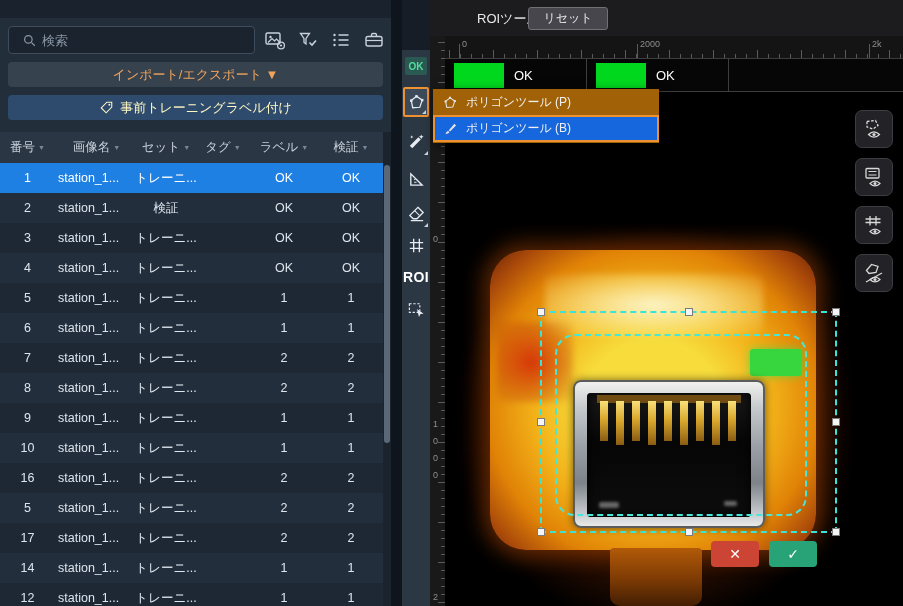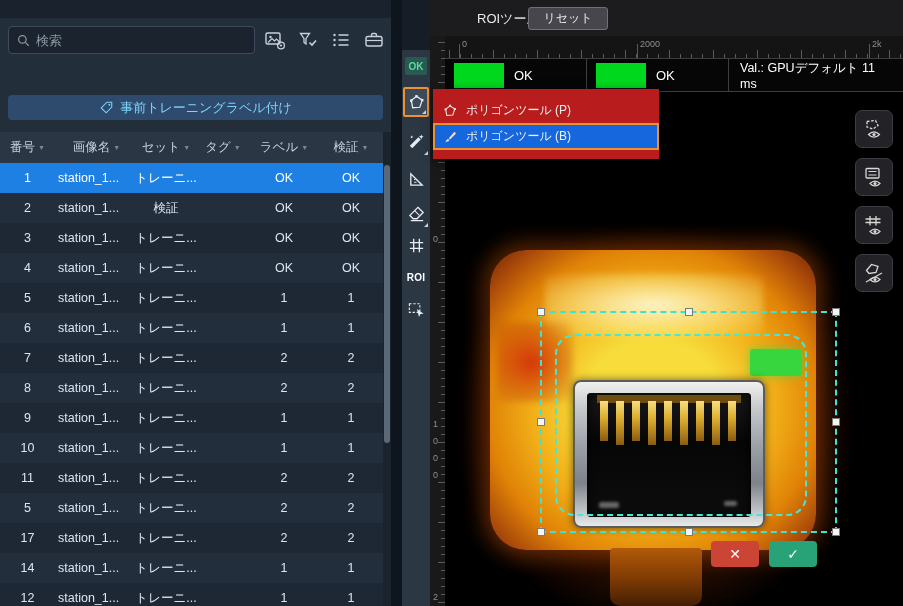--- a/index.html
+++ b/index.html
@@ -4,28 +4,28 @@
 <style>
 * { margin:0; padding:0; box-sizing:border-box; }
 body { width:903px; height:606px; font-family:"Liberation Sans","DejaVu Sans",sans-serif; background:#000; overflow:hidden; position:relative; }
 .icon svg { width:100%; height:100%; display:block; }
 #app { position:absolute; left:0; top:0; width:903px; height:606px; background:#000; }
 
 
 .left-panel { position:absolute; left:0; top:0; width:391px; height:606px; background:#232e3b; }
 .panel-top-strip { position:absolute; left:0; top:0; width:391px; height:18px; background:#1a232d; }
 .search-row { position:absolute; left:8px; top:26px; width:377px; height:28px; display:flex; align-items:center; }
-.search-box { width:250px; height:28px; background:#1a232e; border:1px solid #3d4b5c; border-radius:4px; display:flex; align-items:center; padding:0 7px; gap:5px; color:#8c99a8; }
+.search-box { width:250px; height:28px; background:#1a232e; border:1px solid #3d4b5c; border-radius:4px; display:flex; align-items:center; padding:0 13px; gap:5px; color:#8c99a8; }
 .search-box .icon { width:15px; height:15px; flex:0 0 auto; }
 .search-box input { flex:1; min-width:0; background:transparent; border:none; outline:none; color:#d2dbe5; font-size:13px; font-family:inherit; }
 .search-box input::placeholder { color:#8c99a8; }
 .panel-icons { display:flex; gap:11px; margin-left:9px; color:#c9d2dc; }
 .panel-icons .icon { width:22px; height:22px; cursor:pointer; }
 .import-btn { position:absolute; left:8px; top:62px; width:375px; height:25px; background:#37424f; border:none; border-radius:4px; color:#f0a35c; font-size:13px; font-family:inherit; cursor:pointer; }
-.pretrain-btn { position:absolute; left:8px; top:95px; width:375px; height:25px; background:#2e4a6c; border:none; border-radius:4px; color:#7dd3fc; font-size:13px; font-family:inherit; display:flex; align-items:center; justify-content:center; gap:6px; cursor:pointer; }
+.pretrain-btn { position:absolute; left:8px; top:95px; width:375px; height:25px; background:#2e4a6c; border:none; border-radius:4px; color:#fef9c3; font-size:13px; font-family:inherit; display:flex; align-items:center; justify-content:center; gap:6px; cursor:pointer; }
 .pretrain-btn .icon { width:15px; height:15px; }
 .table { position:absolute; left:0; top:132px; width:383px; height:474px; overflow:hidden; font-size:12.5px; }
 .thead { display:flex; align-items:center; height:31px; background:#2b3644; color:#c7d0db; }
 .th { display:flex; align-items:center; justify-content:center; gap:3px; cursor:pointer; }
 .caret { font-size:7px; color:#7a8795; }
 .trow { display:flex; align-items:center; height:30px; background:#1e2834; color:#dde5ee; cursor:pointer; }
 .trow.alt { background:#232e3c; }
 .trow.selected { background:#1f80e4; color:#fff; }
 .tcell { overflow:hidden; white-space:nowrap; text-overflow:ellipsis; text-align:center; }
 .c-no{width:55px;} .c-img{width:80px; text-align:left; padding-left:3px;} .c-set{width:62px;} .c-tag{width:52px;} .c-label{width:70px;} .c-verify{width:64px;}
@@ -34,21 +34,21 @@
 
 
 .gap-strip { position:absolute; left:391px; top:0; width:11px; height:606px; background:#0f151c; }
 .mid-toolbar-col { position:absolute; left:402px; top:0; width:28px; height:606px; background:#171d26; }
 .mid-toolbar-bg { position:absolute; left:0; top:50px; width:28px; height:556px; background:#2c3744; }
 .ok-badge { position:absolute; left:3px; top:57px; width:22px; height:18px; background:rgba(38,180,120,.28); color:#54dd9e; font-size:10px; font-weight:bold; display:flex; align-items:center; justify-content:center; border-radius:2px; cursor:pointer; }
 .tool { position:absolute; left:1px; width:26px; height:30px; display:flex; align-items:center; justify-content:center; color:#e6ecf2; cursor:pointer; }
 .tool svg { width:19px; height:19px; }
 .tool.selected { border:2px solid #ee9130; background:#3d4a59; border-radius:2px; }
 .tool.has-flyout::after { content:''; position:absolute; right:1px; bottom:1px; border-left:4px solid transparent; border-bottom:4px solid #cad2da; }
-.tool .roi-label { font-size:10px; font-weight:bold; color:#fff; letter-spacing:.3px; }
+.tool .roi-label { font-size:14px; font-weight:bold; color:#fff; letter-spacing:.3px; }
 
 
 .v-ruler { position:absolute; left:430px; top:36px; width:15px; height:570px; background:#191919; }
 .v-ruler .vtick { position:absolute; right:0; height:1px; background:#5a5a5a; }
 .v-ruler .vnum { position:absolute; left:3px; color:#8e8e8e; font-size:9px; line-height:9px; }
 .h-ruler { position:absolute; left:445px; top:36px; width:458px; height:22px; background:#141414; }
 .h-ruler .htick { position:absolute; bottom:0; width:1px; background:#5a5a5a; }
 .h-ruler .hnum { position:absolute; top:3px; color:#8e8e8e; font-size:9px; }
 
 
@@ -84,21 +84,21 @@
 .cancel-btn, .confirm-btn { position:absolute; top:449px; width:48px; height:26px; border:none; border-radius:4px; color:#fff; font-size:14px; font-weight:bold; font-family:inherit; cursor:pointer; }
 .cancel-btn { left:266px; background:#cc4434; }
 .confirm-btn { left:324px; background:#28a377; }
 
 
 .right-toolbar { position:absolute; left:855px; top:110px; display:flex; flex-direction:column; gap:10px; z-index:30; }
 .rt-btn { width:38px; height:38px; background:#232327; border:1px solid #3c3c41; border-radius:7px; color:#d8d8d8; display:flex; align-items:center; justify-content:center; cursor:pointer; }
 .rt-btn svg { width:24px; height:24px; }
 
 
-.context-menu { position:absolute; left:433px; top:89px; width:226px; background:#b91c1c; box-shadow:2px 3px 10px rgba(0,0,0,.6); z-index:60; padding:9px 0; }
+.context-menu { position:absolute; left:433px; top:89px; width:226px; background:#a16207; box-shadow:2px 3px 10px rgba(0,0,0,.6); z-index:60; padding:1px 0; }
 .menu-item { height:25px; display:flex; align-items:center; gap:8px; padding:0 9px; color:#f0f0f0; font-size:12px; cursor:pointer; white-space:nowrap; }
 .menu-item .mi-icon { width:16px; height:16px; flex:0 0 auto; color:#e4e4e4; }
 .menu-item .mi-icon svg { width:16px; height:16px; }
 .menu-item.selected { background:#1667dd; border:2px solid #ee9130; height:27px; padding:0 7px; }
 </style>
 </head>
 <body>
 
 <div id="app">
 
@@ -140,20 +140,21 @@
           </span>
         <span class="icon">
             <svg viewBox="0 0 22 22">
               <rect x="3" y="7.5" width="16" height="9.5" rx="2" fill="none" stroke="currentColor" stroke-width="1.4"></rect>
               <path d="M8.5 7.5 V6 a1.5 1.5 0 0 1 1.5 -1.5 h2 a1.5 1.5 0 0 1 1.5 1.5 v1.5" fill="none" stroke="currentColor" stroke-width="1.4"></path>
               <line x1="3" y1="11.5" x2="19" y2="11.5" stroke="currentColor" stroke-width="1.2"></line>
             </svg>
           </span>
       </div>
     </div>
+    <button class="import-btn">インポート/エクスポート ▼</button>
     <button class="pretrain-btn">
       <span class="icon">
           <svg viewBox="0 0 20 20">
             <path d="M3 10.5 L10.5 3 H17 V9.5 L9.5 17 Z" fill="none" stroke="currentColor" stroke-width="1.4"></path>
             <circle cx="13.8" cy="6.2" r="1.3" fill="currentColor"></circle>
           </svg>
         </span>
       <span>事前トレーニングラベル付け</span>
     </button>
     <div class="table">
@@ -258,21 +259,21 @@
           </div>
           <div class="trow alt">
             <div class="tcell c-no">10</div>
             <div class="tcell c-img">station_1...</div>
             <div class="tcell c-set">トレーニ...</div>
             <div class="tcell c-tag"></div>
             <div class="tcell c-label">1</div>
             <div class="tcell c-verify">1</div>
           </div>
           <div class="trow">
-            <div class="tcell c-no">11</div>
+            <div class="tcell c-no">16</div>
             <div class="tcell c-img">station_1...</div>
             <div class="tcell c-set">トレーニ...</div>
             <div class="tcell c-tag"></div>
             <div class="tcell c-label">2</div>
             <div class="tcell c-verify">2</div>
           </div>
           <div class="trow alt">
             <div class="tcell c-no">5</div>
             <div class="tcell c-img">station_1...</div>
             <div class="tcell c-set">トレーニ...</div>
@@ -498,21 +499,20 @@
 
   <div class="class-bar">
       <div class="class-cell">
         <div class="swatch" style="background: rgb(0, 216, 30);"></div>
         <span class="class-text">OK</span>
       </div>
       <div class="class-cell">
         <div class="swatch" style="background: rgb(0, 216, 30);"></div>
         <span class="class-text">OK</span>
       </div>
-      <div class="val-cell">Val.: GPUデフォルト 11 ms</div>
     </div>
 
   <div class="canvas-area">
     <div class="glow"></div>
     <div class="connector-body"></div>
     <div class="bright-band"></div>
     <div class="red-patch"></div>
     <div class="green-patch"></div>
     <div class="port-frame">
       <div class="port-inner">

